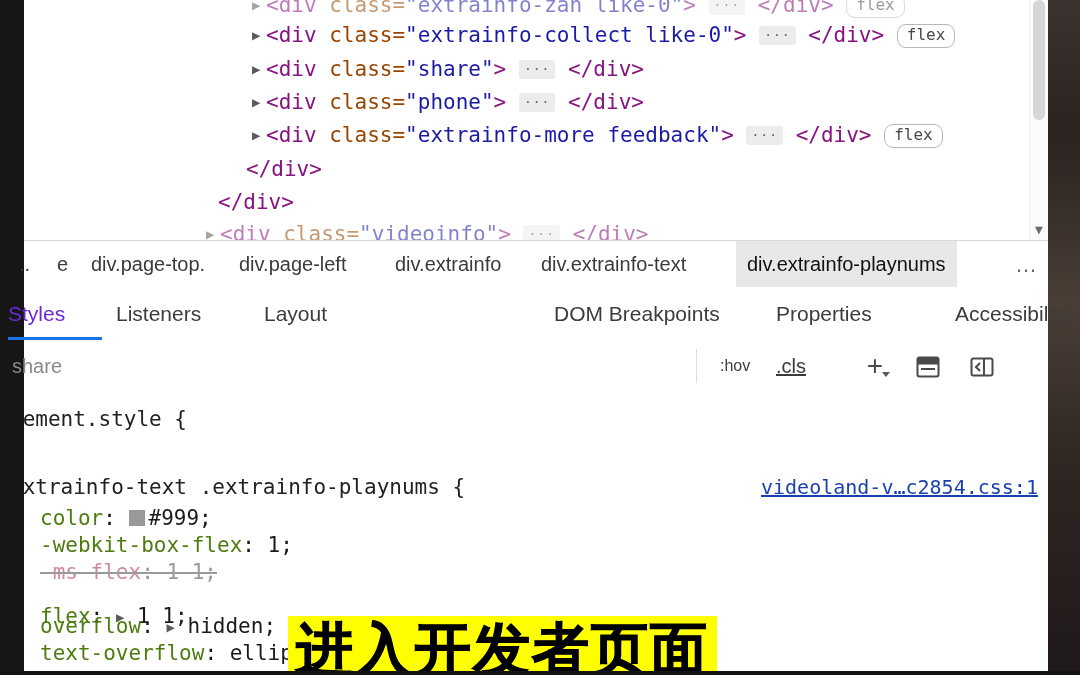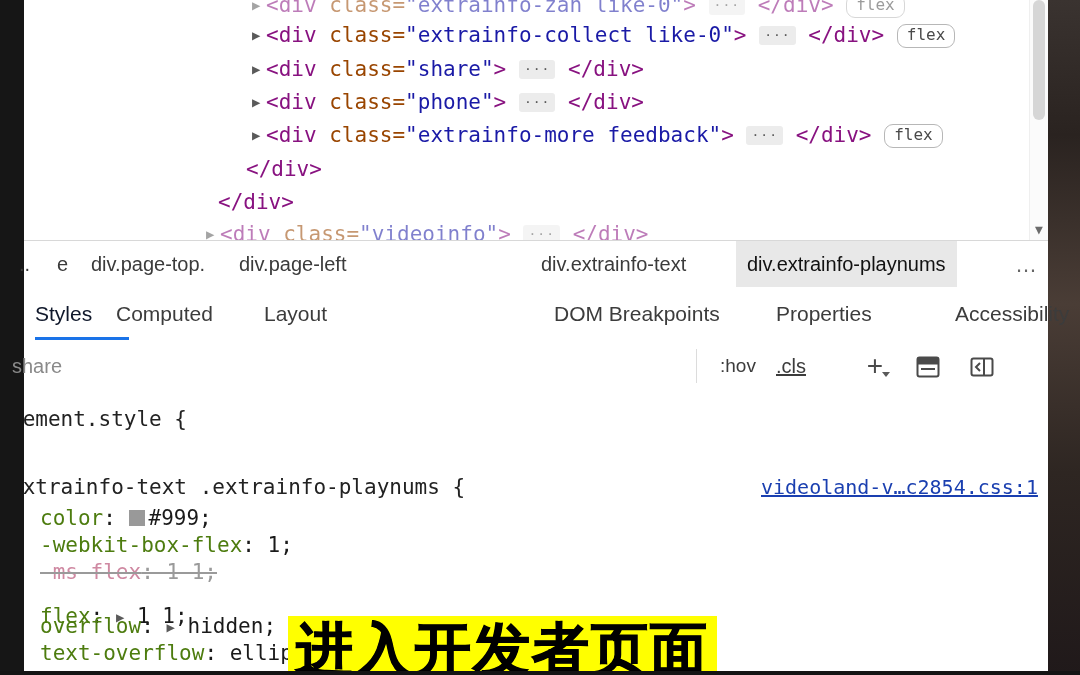--- a/index.html
+++ b/index.html
@@ -45,29 +45,29 @@
      font-family:"Liberation Sans",sans-serif;}
   .crumb{position:absolute;top:0;height:47px;line-height:47px;font-size:20px;color:#3b3b3b;
      padding:0 11px;white-space:nowrap;}
   .crumb.sel{background:#e8e8e8;color:#111;}
   .crumb.more{color:#666;letter-spacing:2px;font-size:22px;}
 
   
   .tabs{position:absolute;left:0;top:287px;width:1024px;height:54px;background:#fff;
      border-bottom:1px solid #d8d8d8;font-family:"Liberation Sans",sans-serif;}
   .tab{position:absolute;top:0;height:53px;line-height:53px;font-size:21px;color:#3c3c3c;white-space:nowrap;}
-  .tab.active{color:#0f172a;margin-left:27px;}
+  .tab.active{color:#6d28d9;}
   .tab .underline{position:absolute;left:0;right:0;bottom:0;height:3px;background:#1a73e8;}
 
   
   .filterrow{position:absolute;left:0;top:341px;width:1024px;height:50px;background:#fff;
      border-bottom:1px solid #e3e3e3;font-family:"Liberation Sans",sans-serif;}
   .filter-text{position:absolute;left:0;top:0;height:50px;line-height:50px;font-size:20px;color:#8a8a8a;}
   .filter-sep{position:absolute;left:672px;top:8px;width:1px;height:34px;background:#dcdcdc;}
-  .hov{position:absolute;top:0;height:50px;line-height:50px;font-size:19px;color:#3c3c3c;}
+  .hov{position:absolute;top:0;height:50px;line-height:50px;font-size:16px;color:#3c3c3c;}
   .cls{position:absolute;top:0;height:50px;line-height:50px;font-size:20px;color:#3c3c3c;}
   .plusbtn{position:absolute;top:13px;width:26px;height:26px;color:#4a4a4a;font-size:28px;line-height:24px;text-align:center;}
   .plus-sub{position:absolute;left:19px;top:30px;width:0;height:0;border-left:4px solid transparent;
      border-right:4px solid transparent;border-top:5px solid #5a5a5a;}
   .iconbtn{position:absolute;top:12px;width:28px;height:28px;}
 
   
   .stylespane{position:absolute;left:0;top:391px;width:1024px;height:284px;background:#fff;overflow:hidden;}
   .css-line{position:absolute;white-space:nowrap;font-size:21px;line-height:29px;font-family:"DejaVu Sans Mono",monospace;}
   .sel{color:#222;}
@@ -151,31 +151,32 @@
         <div class="thumb"></div>
         <div class="arrow down">▼</div>
       </div>
     </div>
 
     <div class="breadcrumb">
       <div class="crumb" style="left:-16px;">..</div>
       <div class="crumb" style="left:22px;">e</div>
       <div class="crumb" style="left:56px;">div.page-top.</div>
       <div class="crumb" style="left:204px;">div.page-left</div>
+      <div class="crumb" style="left:360px;">div.extrainfo</div>
       <div class="crumb" style="left:506px;">div.extrainfo-text</div>
       <div class="crumb sel" style="left:712px;">div.extrainfo-playnums</div>
       <div class="crumb more" style="left:980px;">…</div>
     </div>
 
     <div class="tabs">
       <div class="tab active" style="left:-16px;width:94px;">
         <span>Styles</span>
         <div class="underline"></div>
       </div>
-      <div class="tab" style="left:92px;">Computed</div>
+      <div class="tab" style="left:92px;">Listeners</div>
       <div class="tab" style="left:240px;">Layout</div>
       <div class="tab" style="left:530px;">DOM Breakpoints</div>
       <div class="tab" style="left:752px;">Properties</div>
       <div class="tab" style="left:931px;">Accessibility</div>
     </div>
 
     <div class="filterrow">
       <div class="filter-text" style="left:-12px;" placeholder="Filter">share</div>
       <div class="filter-sep"></div>
       <div class="hov" style="left:696px;">:hov</div>

